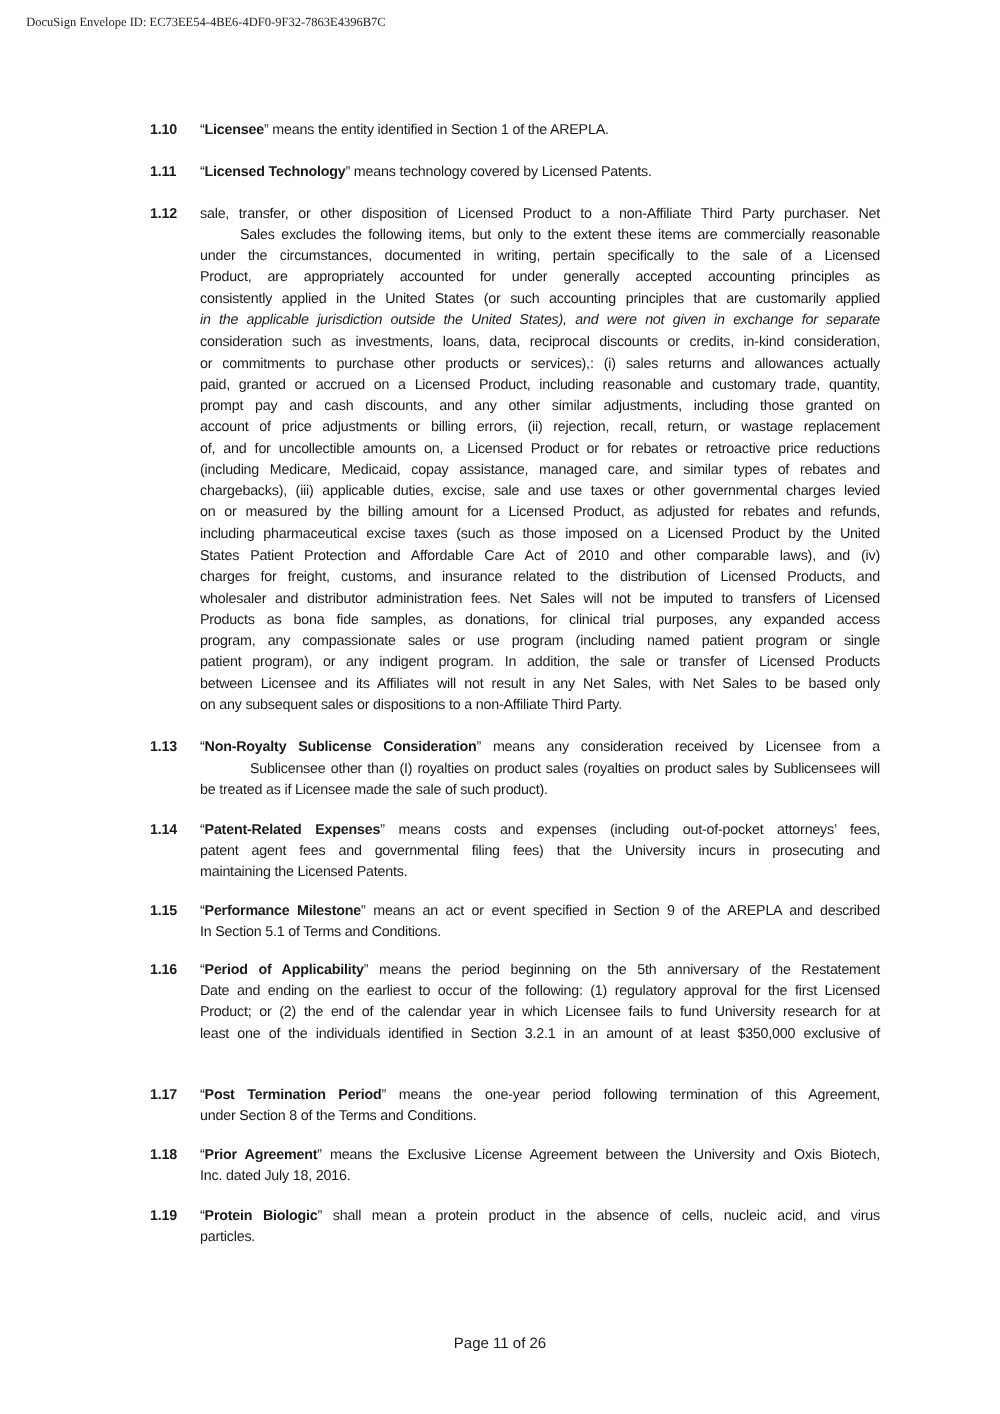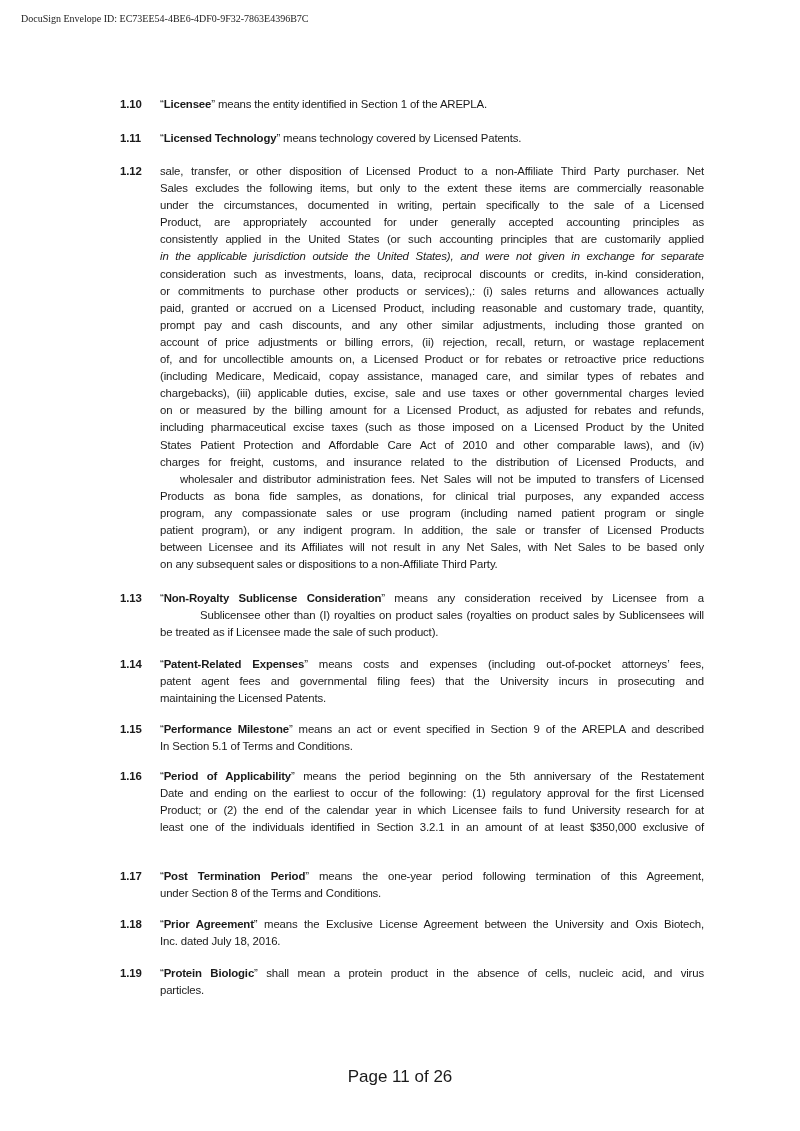--- a/index.html
+++ b/index.html
@@ -14,21 +14,21 @@
       font-family: "Liberation Sans", sans-serif; font-size: 11.4px; line-height: 17.1px;
       letter-spacing: -0.15px;
     }
     .num { position: absolute; left: 0; top: 0; font-weight: bold; }
     .body { position: absolute; left: 40px; width: 544px; }
     .line { display: block; white-space: nowrap; text-align: justify; text-align-last: justify; }
     .line.last { text-align-last: left; }
     .term { font-weight: bold; }
     .footer {
       position: absolute; top: 1067px; left: 0; width: 800px; text-align: center;
-      font-family: "Liberation Sans", sans-serif; font-size: 17px;
+      font-family: "Liberation Sans", sans-serif; font-size: 12px;
     }
   </style>
 </head>
 <body>
 
 <div class="envelope">DocuSign Envelope ID: EC73EE54-4BE6-4DF0-9F32-7863E4396B7C</div>
 
 <div class="clauses" id="clauses">
     <div class="clause" style="top: 96px;">
       <span class="num">1.10</span>
@@ -39,38 +39,38 @@
     <div class="clause" style="top: 130px;">
       <span class="num">1.11</span>
       <div class="body">
         <span class="line last" style="white-space: normal;">“<span class="term">Licensed Technology</span>” means technology covered by Licensed Patents.</span>
       </div>
     </div>
     <div class="clause" style="top: 163px;">
       <span class="num">1.12</span>
       <div class="body">
         <span class="line" style="white-space: normal;">sale, transfer, or other disposition of Licensed Product to a non-Affiliate Third Party purchaser. Net</span>
-        <span class="line" style="white-space: normal;">Sales excludes the following items, but only to the extent these items are commercially reasonable</span>
+        <span class="line" style="white-space: normal; margin-left: 32px;">Sales excludes the following items, but only to the extent these items are commercially reasonable</span>
         <span class="line" style="white-space: normal;">under the circumstances, documented in writing, pertain specifically to the sale of a Licensed</span>
         <span class="line" style="white-space: normal;">Product, are appropriately accounted for under generally accepted accounting principles as</span>
         <span class="line" style="white-space: normal;">consistently applied in the United States (or such accounting principles that are customarily applied</span>
         <span class="line" style="white-space: normal; font-style: italic;">in the applicable jurisdiction outside the United States), and were not given in exchange for separate</span>
         <span class="line" style="white-space: normal;">consideration such as investments, loans, data, reciprocal discounts or credits, in-kind consideration,</span>
         <span class="line" style="white-space: normal;">or commitments to purchase other products or services),: (i) sales returns and allowances actually</span>
         <span class="line" style="white-space: normal;">paid, granted or accrued on a Licensed Product, including reasonable and customary trade, quantity,</span>
         <span class="line" style="white-space: normal;">prompt pay and cash discounts, and any other similar adjustments, including those granted on</span>
         <span class="line" style="white-space: normal;">account of price adjustments or billing errors, (ii) rejection, recall, return, or wastage replacement</span>
         <span class="line" style="white-space: normal;">of, and for uncollectible amounts on, a Licensed Product or for rebates or retroactive price reductions</span>
         <span class="line" style="white-space: normal;">(including Medicare, Medicaid, copay assistance, managed care, and similar types of rebates and</span>
         <span class="line" style="white-space: normal;">chargebacks), (iii) applicable duties, excise, sale and use taxes or other governmental charges levied</span>
         <span class="line" style="white-space: normal;">on or measured by the billing amount for a Licensed Product, as adjusted for rebates and refunds,</span>
         <span class="line" style="white-space: normal;">including pharmaceutical excise taxes (such as those imposed on a Licensed Product by the United</span>
         <span class="line" style="white-space: normal;">States Patient Protection and Affordable Care Act of 2010 and other comparable laws), and (iv)</span>
         <span class="line" style="white-space: normal;">charges for freight, customs, and insurance related to the distribution of Licensed Products, and</span>
-        <span class="line" style="white-space: normal; margin-left: 20px;">wholesaler and distributor administration fees. Net Sales will not be imputed to transfers of Licensed</span>
+        <span class="line" style="white-space: normal;">wholesaler and distributor administration fees. Net Sales will not be imputed to transfers of Licensed</span>
         <span class="line" style="white-space: normal;">Products as bona fide samples, as donations, for clinical trial purposes, any expanded access</span>
         <span class="line" style="white-space: normal;">program, any compassionate sales or use program (including named patient program or single</span>
         <span class="line" style="white-space: normal;">patient program), or any indigent program. In addition, the sale or transfer of Licensed Products</span>
         <span class="line" style="white-space: normal;">between Licensee and its Affiliates will not result in any Net Sales, with Net Sales to be based only</span>
         <span class="line last" style="white-space: normal;">on any subsequent sales or dispositions to a non-Affiliate Third Party.</span>
       </div>
     </div>
     <div class="clause" style="top: 590px;">
       <span class="num">1.13</span>
       <div class="body">

